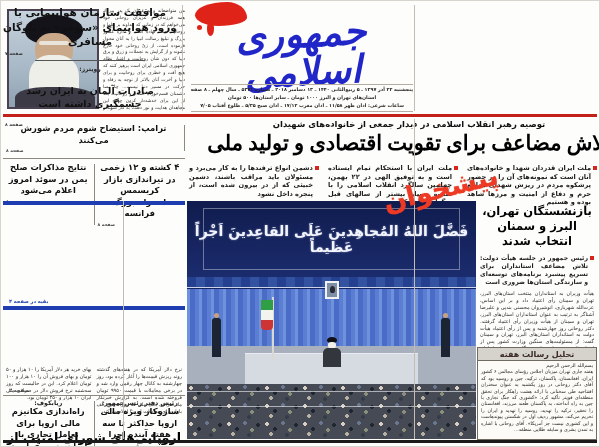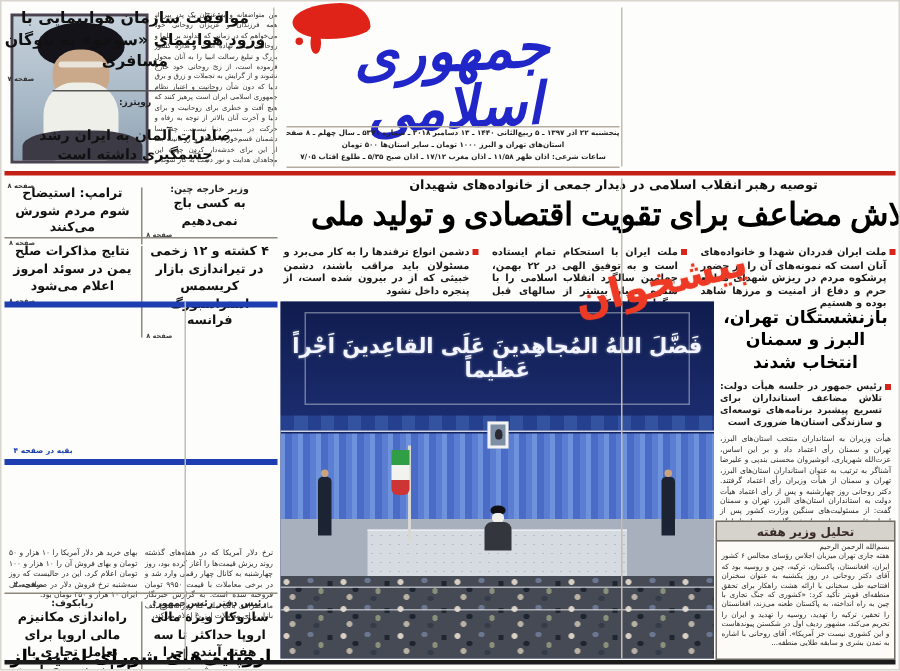--- a/index.html
+++ b/index.html
@@ -214,25 +214,20 @@
       <div class="robe"></div>
     </div>
     <div class="audience">
       <div class="rail-line" style="top:7px;"></div>
       <div class="rail-line" style="top:22px;"></div>
     </div>
   </div>
 
   <div class="leftcol">
     <div class="cellrow" style="top:4px;">
-      <div class="cell">
-        <div class="kick">وزیر خارجه چین:</div>
-        <h4>به کسی باج نمی‌دهیم</h4>
-        <span class="pref">صفحه ۸</span>
-      </div>
       <div class="vsep"></div>
       <div class="cell">
         <h4>ترامپ: استیضاح شوم مردم شورش می‌کنند</h4>
         <span class="pref">صفحه ۸</span>
       </div>
     </div>
     <div class="hrule" style="top:39px;"></div>
     <div class="cellrow" style="top:43px;">
       <div class="cell">
         <h4>۴ کشته و ۱۲ زخمی در تیراندازی بازار کریسمس استراسبورگ فرانسه</h4>
@@ -273,21 +268,21 @@
   <div class="rightcol">
     <h2 class="gov-head">بازنشستگان تهران، البرز و سمنان انتخاب شدند</h2>
     <div class="gov-sub">
       <span class="bsq"></span>
       <p>رئیس جمهور در جلسه هیأت دولت: تلاش مضاعف استانداران برای تسریع پیشبرد برنامه‌های توسعه‌ای و سازندگی استان‌ها ضروری است</p>
     </div>
     <p class="gov-body">هیأت وزیران به استانداران منتخب استان‌های البرز، تهران و سمنان رأی اعتماد داد و بر این اساس، عزت‌الله شهریاری، انوشیروان محسنی بندپی و علیرضا آشناگر به ترتیب به عنوان استانداران استان‌های البرز، تهران و سمنان از هیأت وزیران رأی اعتماد گرفتند. دکتر روحانی روز چهارشنبه و پس از رأی اعتماد هیأت دولت به استانداران استان‌های البرز، تهران و سمنان گفت: از مسئولیت‌های سنگین وزارت کشور پس از اجرای قانون مربوط به بازنشستگان، تعیین استانداران جدید بود که این موضوع برای دولت و مردم ما بسیار مهم است.</p>
     <span class="morelink" style="position:static;display:block;text-align:left;padding:1px 4px 0 4px;">بقیه در صفحه ۳</span>
   </div>
   <div class="analysis">
-    <div class="hd">تحلیل وزیر هفته</div>
+    <div class="hd">تحلیل رسالت هفته</div>
     <p class="bd">بسم‌الله الرحمن الرحیم
 هفته جاری تهران میزبان اجلاس رؤسای مجالس ۶ کشور ایران، افغانستان، پاکستان، ترکیه، چین و روسیه بود که آقای دکتر روحانی در روز یکشنبه به عنوان سخنران افتتاحیه طی سخنانی با ارائه هشت راهکار برای تحقق منطقه‌ای قویتر تأکید کرد: «کشوری که جنگ تجاری با چین به راه انداخته، به پاکستان طعنه می‌زند، افغانستان را تحقیر، ترکیه را تهدید، روسیه را تهدید و ایران را تحریم می‌کند، مشهور ردیف اول در شکستن پیوندهاست و این کشوری نیست جز آمریکا». آقای روحانی با اشاره به تمدن بشری و سابقه طلایی منطقه...</p>
   </div>
 
   <div class="sepv" style="right:184px;top:118px;height:320px;"></div>
   <div class="sepv" style="right:475px;top:200px;height:238px;"></div>
   <div class="bottom-rule"></div>
 
   <div class="watermark">
     <span class="wm-fa">پیشخوان</span>

